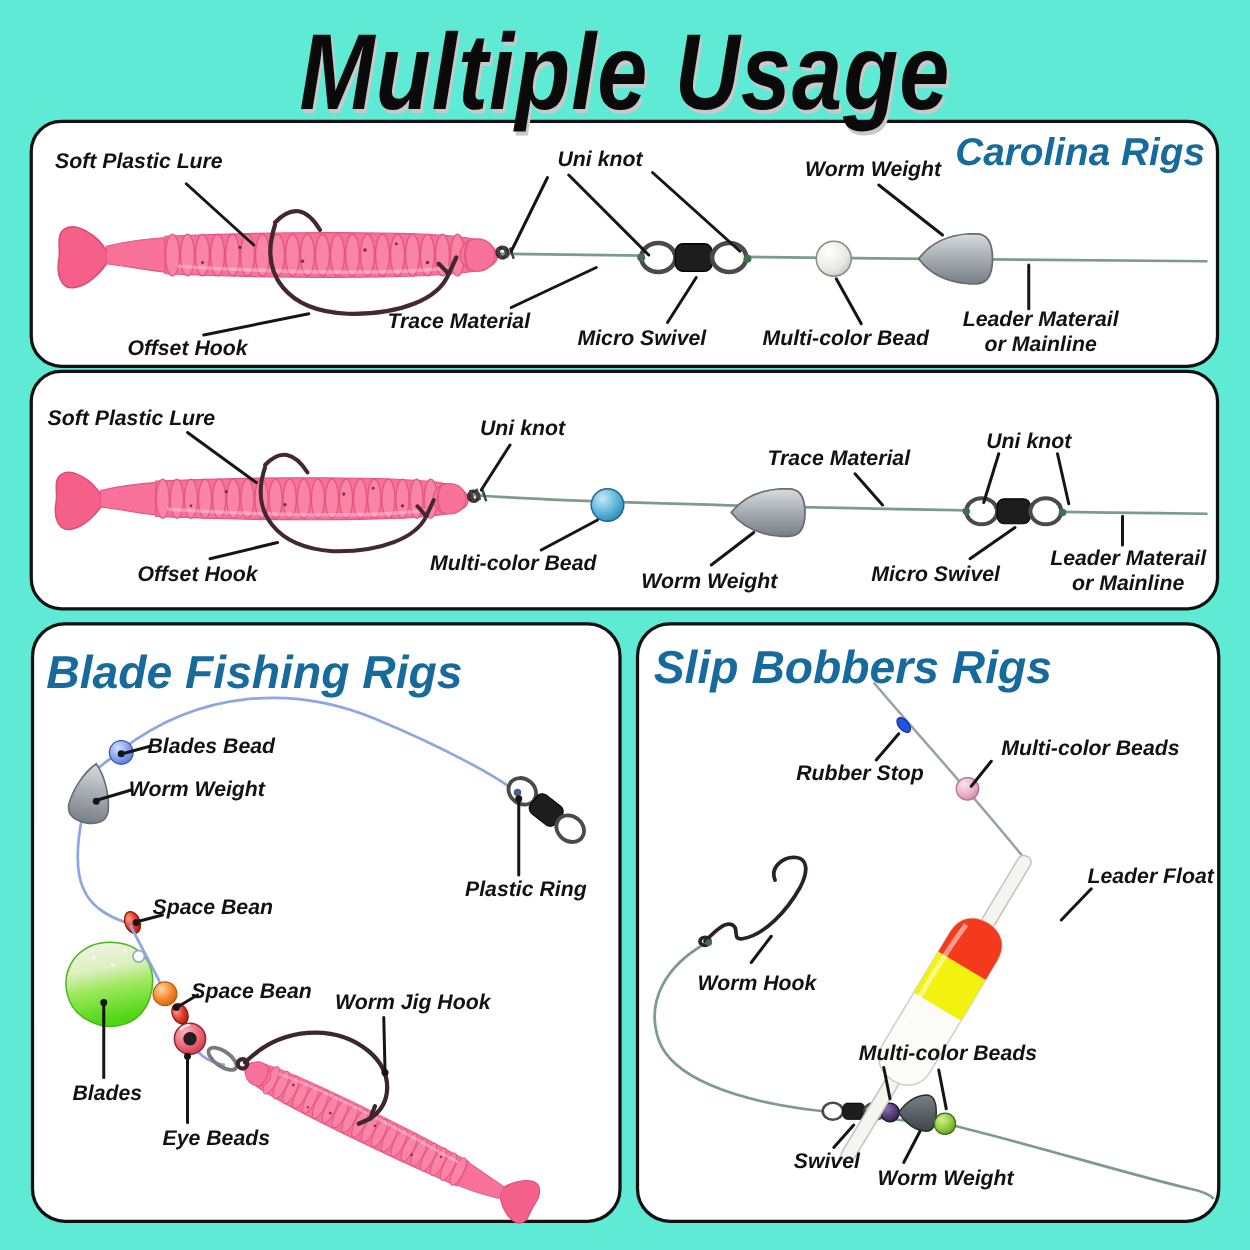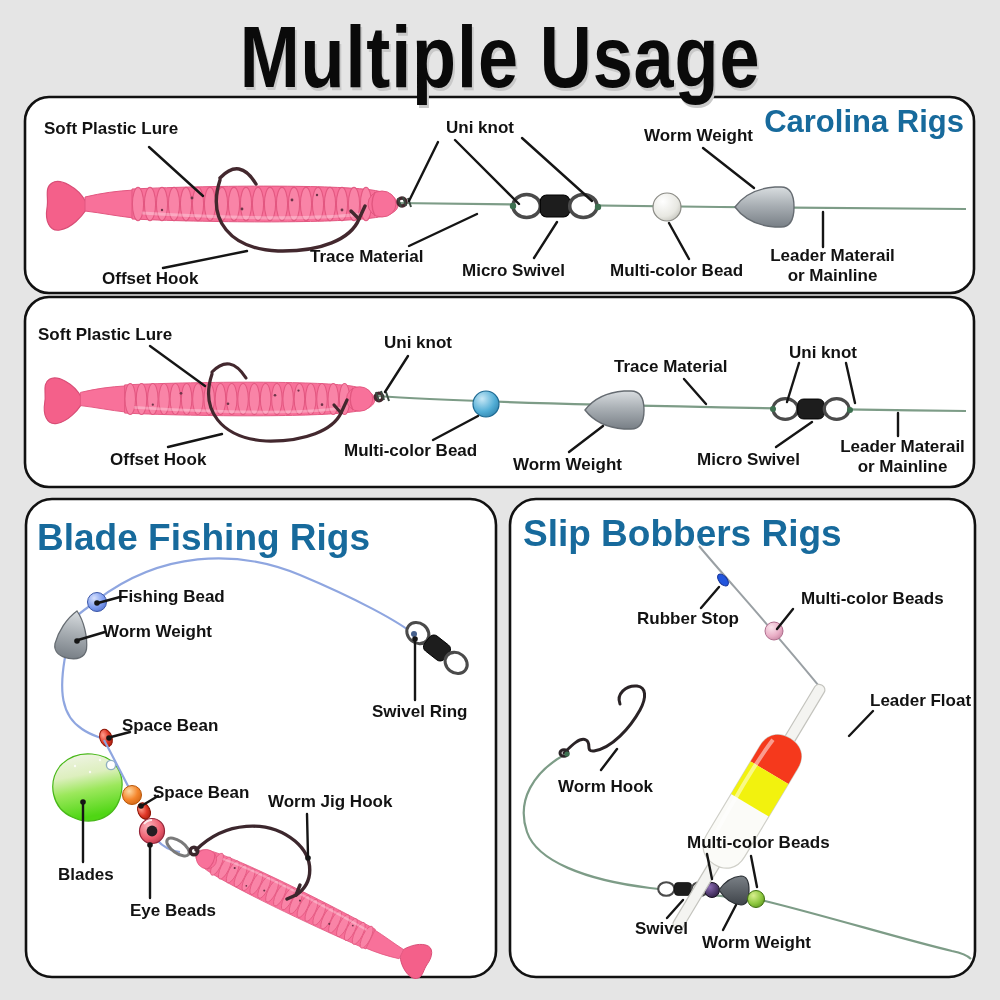--- a/index.html
+++ b/index.html
@@ -1,17 +1,17 @@
 <!DOCTYPE html>
 <html><head>
 <meta charset="utf-8">
 <style>
   html,body{margin:0;padding:0;background:#fff;}
-  #stage{position:relative;width:1000px;height:1000px;background:#e5e5e5;overflow:hidden;
-         font-family:"Liberation Sans",sans-serif;}
+  #stage{position:relative;width:1000px;height:1000px;background:#5eead4;overflow:hidden;
+         font-family:"Liberation Sans",sans-serif;font-style:italic;}
   #rig-svg{position:absolute;left:0;top:0;}
   .main-title{position:absolute;top:8px;left:0;width:1000px;text-align:center;
     font-size:80px;font-weight:bold;color:#0a0a0a;letter-spacing:1px;
     transform:scaleX(.9) scaleY(1.08);transform-origin:50% 0;
     text-shadow:2px 3px 0 #c9c9c9;white-space:nowrap;}
   .lbl{position:absolute;font-size:17px;font-weight:bold;color:#121212;white-space:nowrap;line-height:1.15;}
   .sec-title{position:absolute;font-weight:bold;color:#176a9c;white-space:nowrap;}
   .t-big{font-size:31px;}
   .t-med{font-size:37px;}
   .center{text-align:center;}
@@ -317,24 +317,24 @@
 <div class="lbl" style="left:110px;top:450px">Offset Hook</div>
 <div class="lbl" style="left:344px;top:441px">Multi-color Bead</div>
 <div class="lbl" style="left:513px;top:455px">Worm Weight</div>
 <div class="lbl" style="left:697px;top:450px">Micro Swivel</div>
 <div class="lbl center" style="left:830px;top:437px;width:145px">
   <div>Leader Materail</div>
   <div>or Mainline</div>
 </div>
 
 <div class="sec-title t-med" style="left:37px;top:517px">Blade Fishing Rigs</div>
-<div class="lbl" style="left:118px;top:587px">Fishing Bead</div>
+<div class="lbl" style="left:118px;top:587px">Blades Bead</div>
 <div class="lbl" style="left:103px;top:622px">Worm Weight</div>
 <div class="lbl" style="left:122px;top:716px">Space Bean</div>
-<div class="lbl" style="left:372px;top:702px">Swivel Ring</div>
+<div class="lbl" style="left:372px;top:702px">Plastic Ring</div>
 <div class="lbl" style="left:153px;top:783px">Space Bean</div>
 <div class="lbl" style="left:268px;top:792px">Worm Jig Hook</div>
 <div class="lbl" style="left:58px;top:865px">Blades</div>
 <div class="lbl" style="left:130px;top:901px">Eye Beads</div>
 
 <div class="sec-title t-med" style="left:523px;top:513px">Slip Bobbers Rigs</div>
 <div class="lbl" style="left:637px;top:609px">Rubber Stop</div>
 <div class="lbl" style="left:801px;top:589px">Multi-color Beads</div>
 <div class="lbl" style="left:870px;top:691px">Leader Float</div>
 <div class="lbl" style="left:558px;top:777px">Worm Hook</div>

